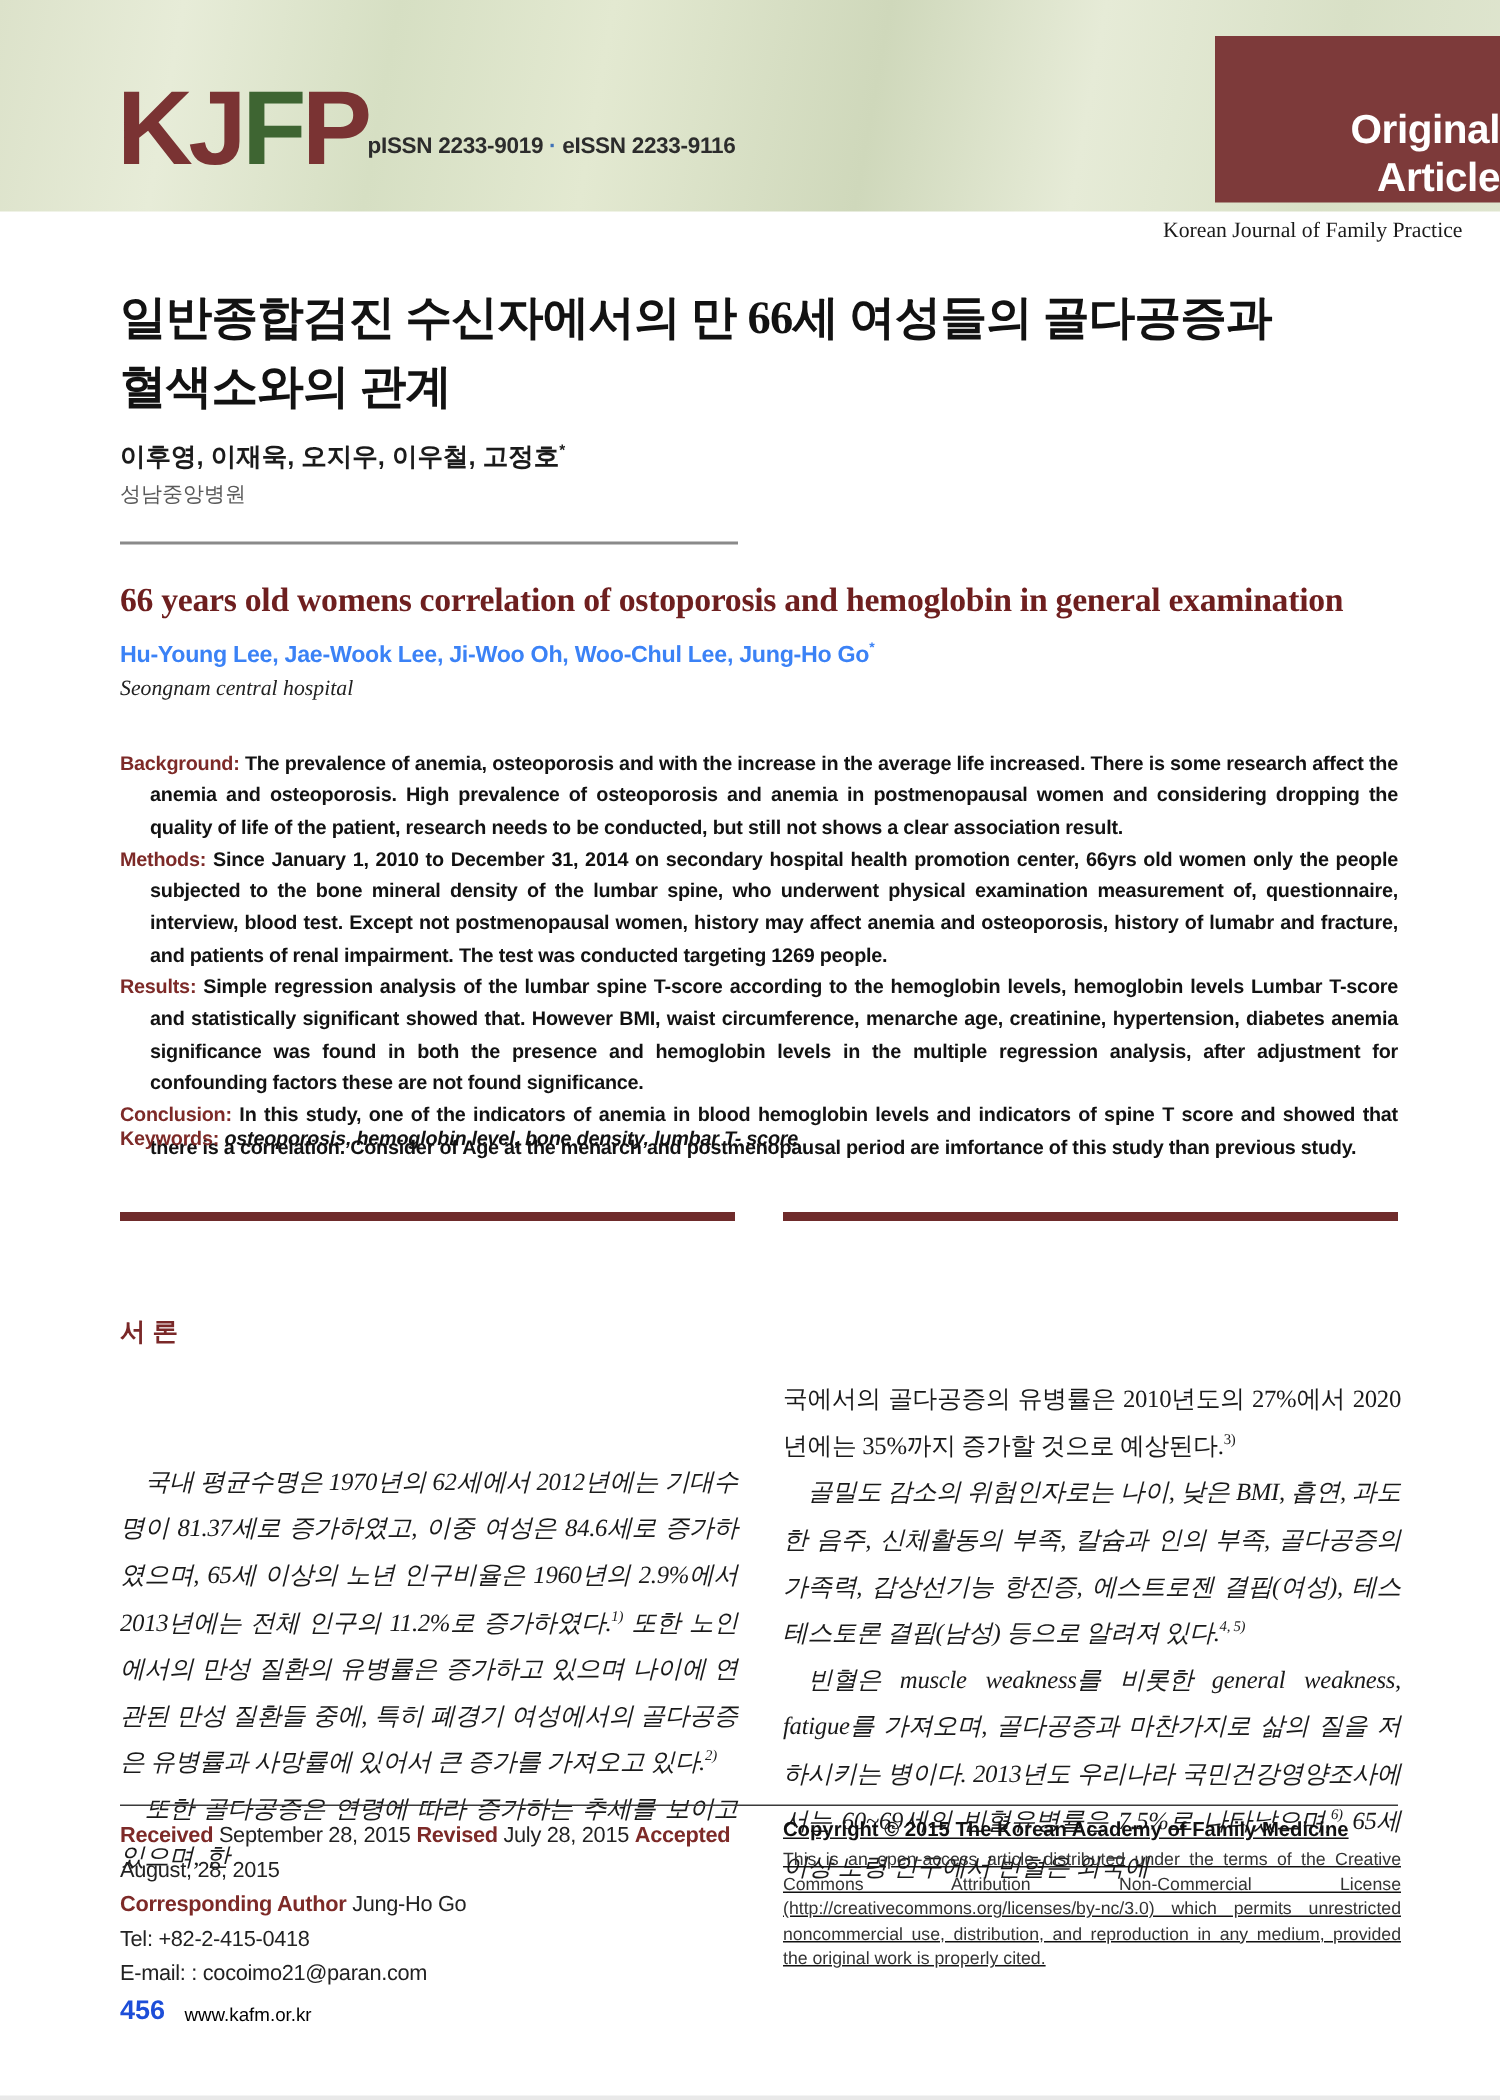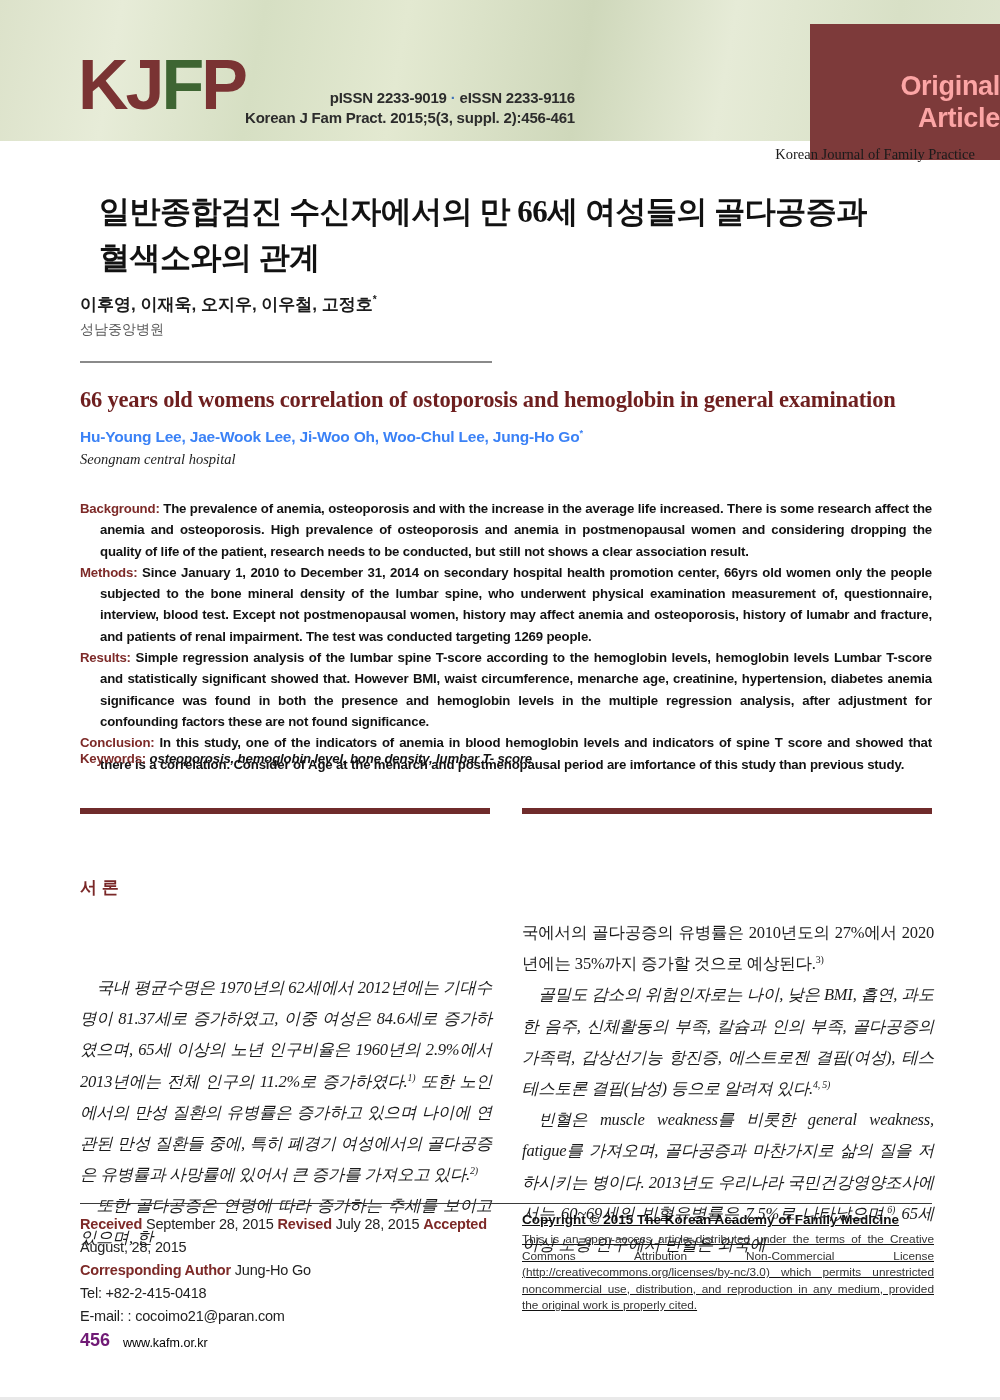--- a/index.html
+++ b/index.html
@@ -10,28 +10,28 @@
   
   .header-band{position:absolute;left:0;top:0;width:1000px;height:141px;
     background:linear-gradient(100deg,#dce2ca 0%,#e7ecd8 12%,#d6dfc3 26%,#e3e9d1 40%,
                #cfd8bb 58%,#e6ebd7 72%,#d8e0c6 88%,#dfe5cf 100%);text-align:right;}
   .logo{position:absolute;left:78px;top:50px;font-size:70px;font-weight:700;
         letter-spacing:-3px;line-height:1;}
   .logo .red{color:#7a3333;} .logo .green{color:#3e6532;}
   .issn-block{position:absolute;left:245px;top:88px;font-size:15px;font-weight:600;
         color:#2c2c2c;line-height:20px;letter-spacing:-0.2px;}
   .issn-sep{color:#3f72b8;font-weight:700;}
-  .badge{position:absolute;left:810px;top:24px;width:190px;height:136px;background:#7d3a3a;
-        color:#fca5a5;box-sizing:border-box;padding:46px 0 0 26px;font-size:27px;
+  .badge{position:absolute;left:810px;top:24px;width:190px;height:111px;background:#7d3a3a;
+        color:#ffffff;box-sizing:border-box;padding:46px 0 0 26px;font-size:27px;
         font-weight:600;line-height:32px;letter-spacing:-0.3px;}
   .journal-name{position:absolute;top:146px;right:25px;font-size:14.5px;color:#1a1a1a;}
 
   
   .k-title{position:absolute;left:80px;top:189px;width:860px;font-weight:700;
-        font-size:31px;line-height:46px;color:#121212;letter-spacing:-0.5px;margin-left:19px;}
+        font-size:31px;line-height:46px;color:#121212;letter-spacing:-0.5px;}
   .k-authors{position:absolute;left:80px;top:293px;font-size:17px;font-weight:700;color:#1b1b1b;}
   .k-affil{position:absolute;left:80px;top:321px;font-size:14px;color:#5a5a5a;}
   .title-divider{position:absolute;left:80px;top:361px;width:412px;height:2px;background:#8a8a8a;}
   .e-title{position:absolute;left:80px;top:386px;width:860px;font-weight:700;
         font-size:22.5px;line-height:28px;color:#6e1f1f;letter-spacing:-0.2px;}
   .e-authors{position:absolute;left:80px;top:428px;font-size:15.5px;font-weight:600;color:#3b82f6;letter-spacing:-0.2px;}
   .e-affil{position:absolute;left:80px;top:451px;font-size:14.5px;font-style:italic;color:#222;}
 
   
   .abstract{position:absolute;left:80px;top:498px;width:852px;font-size:13.2px;
@@ -57,38 +57,37 @@
   sup{font-size:0.6em;line-height:0;vertical-align:super;}
 
   
   .footer-rule{position:absolute;left:80px;top:1203px;width:852px;height:1px;background:#3a3a3a;}
   .footer-left{position:absolute;left:80px;top:1213px;width:430px;font-size:14.5px;
         line-height:23px;color:#222;letter-spacing:-0.2px;}
   .f-label{color:#7d2a28;font-weight:700;}
   .footer-right{position:absolute;left:522px;top:1212px;width:412px;color:#111;text-decoration:underline;}
   .copyright{font-size:13.5px;font-weight:600;margin:0 0 4px 0;}
   .license{font-size:11.8px;line-height:16.5px;color:#333;text-align:justify;margin:0;}
-  .pageno{position:absolute;left:80px;top:1330px;font-size:18px;font-weight:600;color:#701a75;}
+  .pageno{position:absolute;left:80px;top:1330px;font-size:18px;font-weight:600;color:#1d4ed8;}
   .site{position:absolute;left:123px;top:1336px;font-size:12.5px;color:#000000;}
   .bottom-edge{position:absolute;left:0;top:1397px;width:1000px;height:3px;background:#e9e9e9;}
 </style>
 </head>
 <body>
 
 <div id="page">
 
   <div class="header-band">
     <div class="logo">
       <span class="red">K</span><span class="red">J</span><span class="green">F</span><span class="red">P</span>
     </div>
     <div class="issn-block">
       <div><span>pISSN 2233-9019</span>
         <span class="issn-sep">·</span>
         <span>eISSN 2233-9116</span></div>
-      <div>Korean J Fam Pract. 2015;5(3, suppl. 2):456-461</div>
     </div>
     <div class="badge">
       <div>Original</div>
       <div>Article</div>
     </div>
   </div>
   <div class="journal-name serif">Korean Journal of Family Practice</div>
 
   <div class="k-title serif">
     <div>일반종합검진 수신자에서의 만 66세 여성들의 골다공증과</div>

